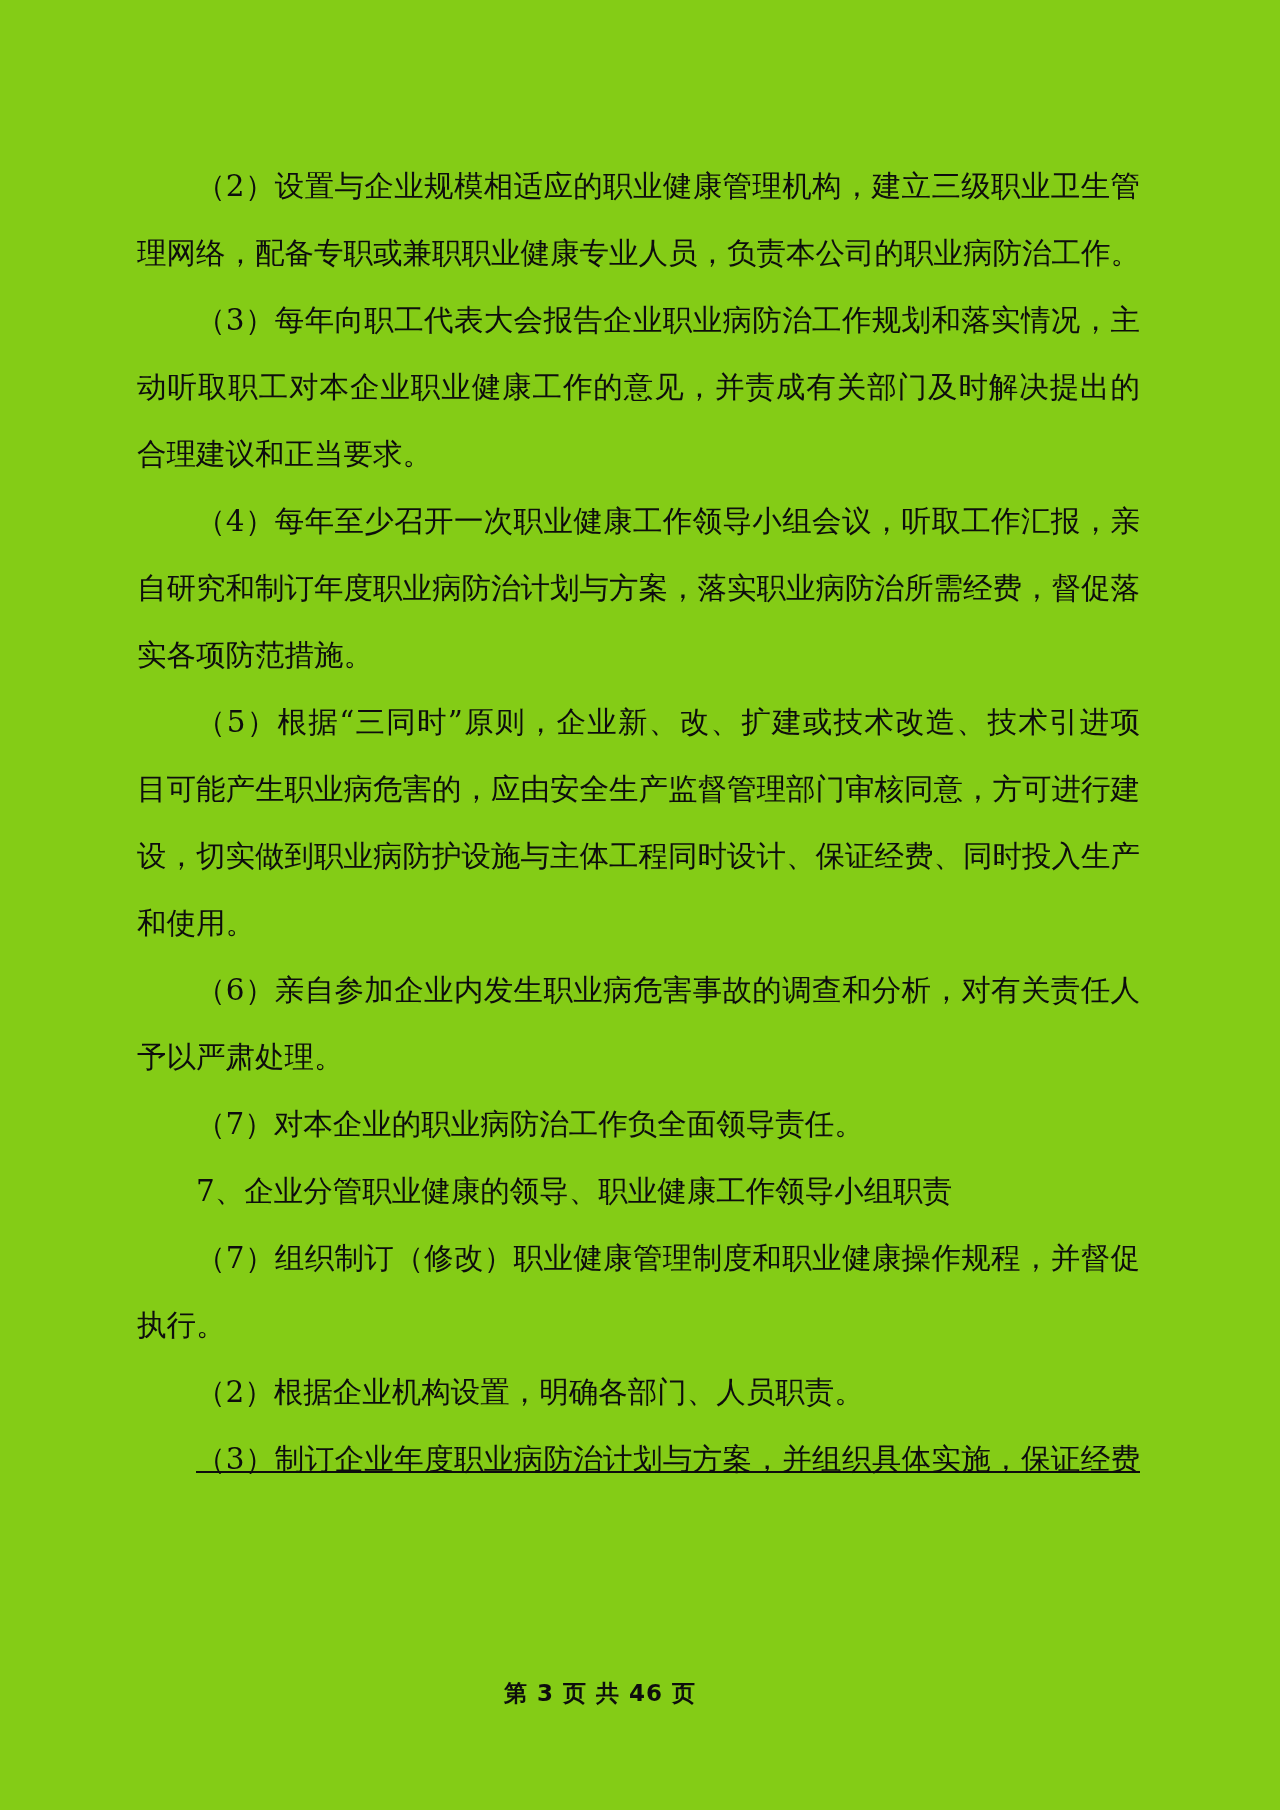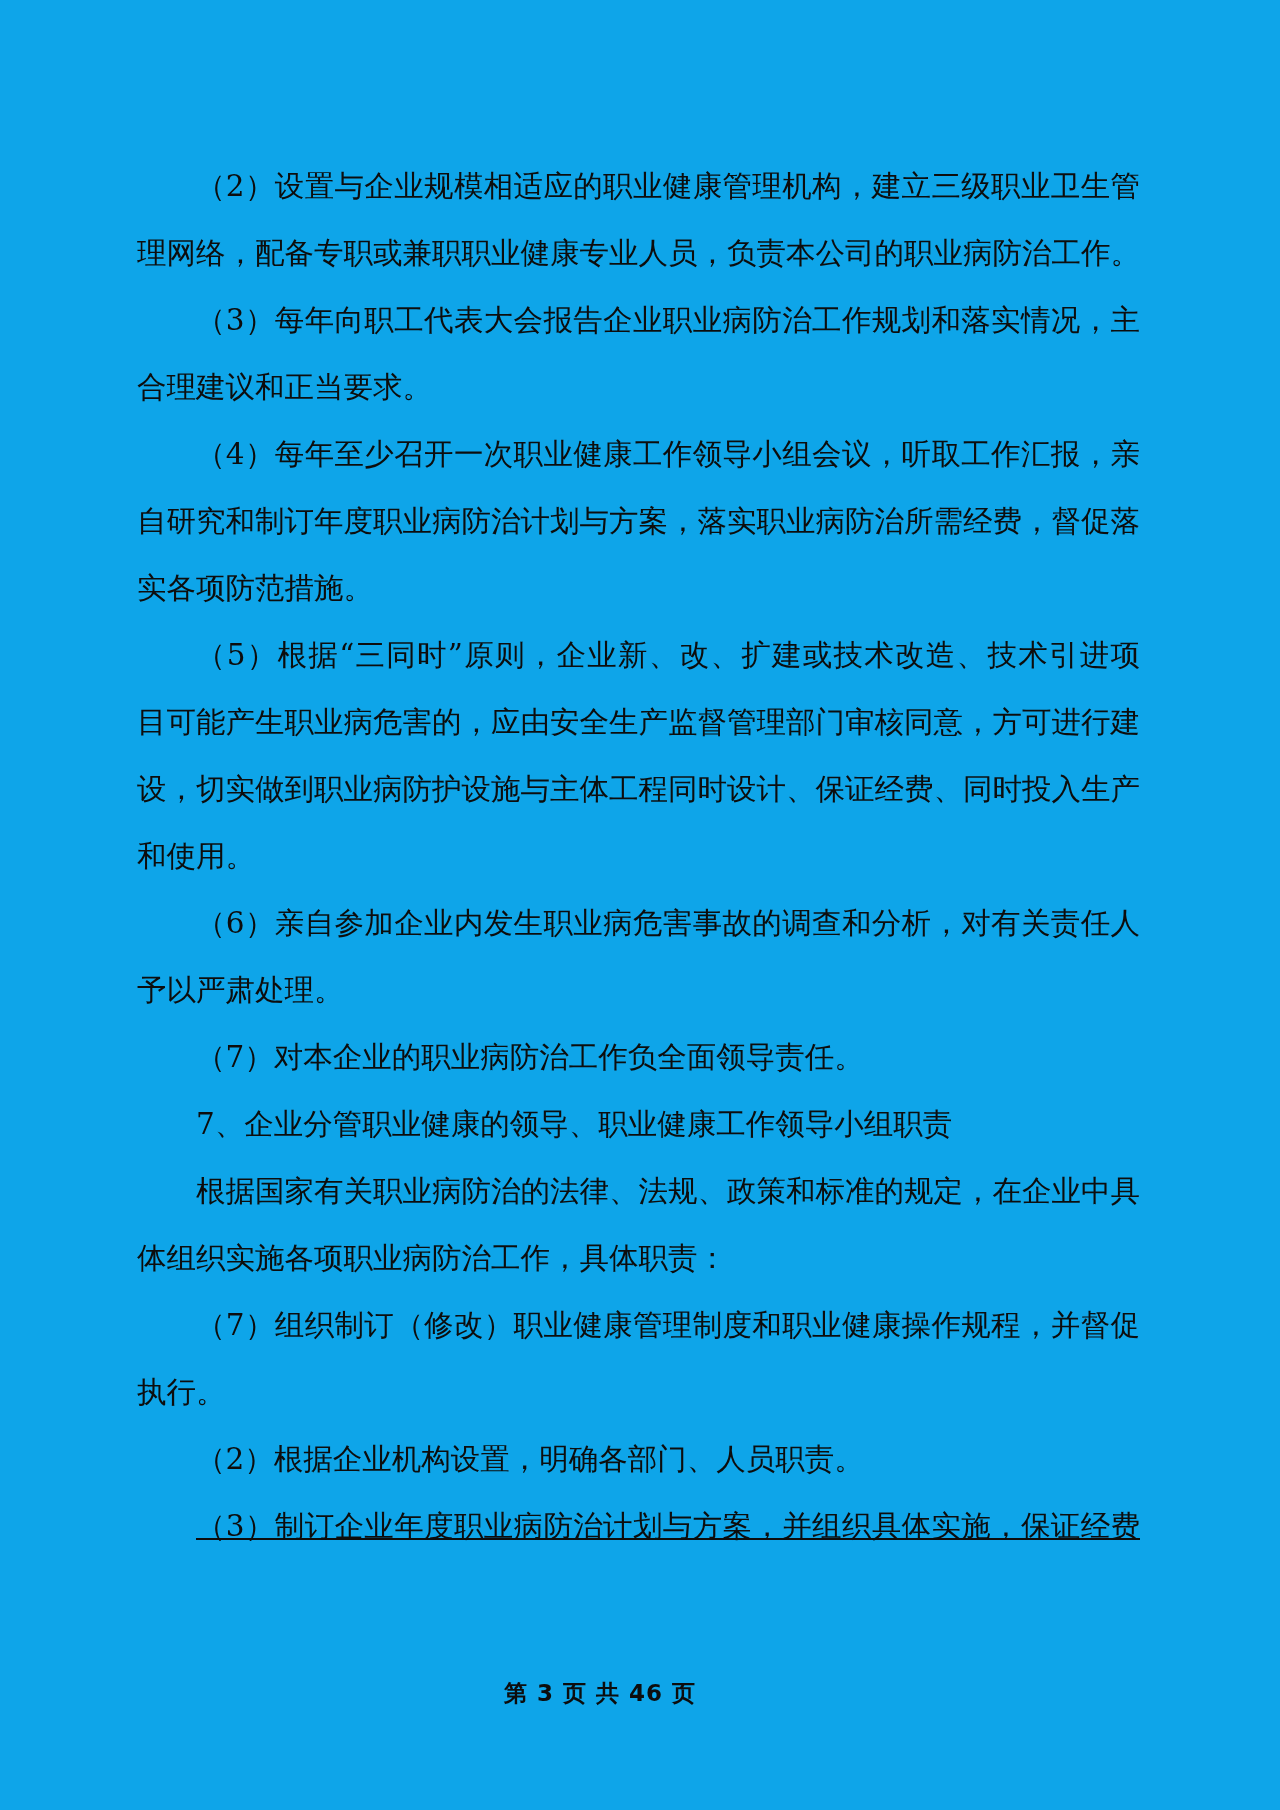--- a/index.html
+++ b/index.html
@@ -1,20 +1,20 @@
 <!DOCTYPE html>
 <html><head>
 <meta charset="utf-8">
 <style>
   html, body { margin: 0; padding: 0; background: #ffffff; }
   .page {
     position: relative;
     width: 1280px;
     height: 1810px;
-    background: #0ea5e9;
+    background: #84cc16;
     overflow: hidden;
     font-family: "DejaVu Serif", "Liberation Serif", serif;
     color: #0d0d0d;
   }
   .content {
     position: absolute;
     left: 137px;
     top: 153px;
     width: 1003px;
   }
@@ -61,20 +61,21 @@
 <div class="page">
   <div class="content">
 
     <p>
       <span class="ln">（2）设置与企业规模相适应的职业健康管理机构，建立三级职业卫生管</span>
       <span class="ln">理网络，配备专职或兼职职业健康专业人员，负责本公司的职业病防治工作。</span>
     </p>
 
     <p>
       <span class="ln">（3）每年向职工代表大会报告企业职业病防治工作规划和落实情况，主</span>
+      <span class="ln">动听取职工对本企业职业健康工作的意见，并责成有关部门及时解决提出的</span>
       <span class="ln">合理建议和正当要求。</span>
     </p>
 
     <p>
       <span class="ln">（4）每年至少召开一次职业健康工作领导小组会议，听取工作汇报，亲</span>
       <span class="ln">自研究和制订年度职业病防治计划与方案，落实职业病防治所需经费，督促落</span>
       <span class="ln">实各项防范措施。</span>
     </p>
 
     <p>
@@ -90,24 +91,20 @@
     </p>
 
     <p>
       <span class="ln">（7）对本企业的职业病防治工作负全面领导责任。</span>
     </p>
 
     <p>
       <span class="ln">7、企业分管职业健康的领导、职业健康工作领导小组职责</span>
     </p>
 
-    <p>
-      <span class="ln">根据国家有关职业病防治的法律、法规、政策和标准的规定，在企业中具</span>
-      <span class="ln">体组织实施各项职业病防治工作，具体职责：</span>
-    </p>
 
     <p>
       <span class="ln">（7）组织制订（修改）职业健康管理制度和职业健康操作规程，并督促</span>
       <span class="ln">执行。</span>
     </p>
 
     <p>
       <span class="ln">（2）根据企业机构设置，明确各部门、人员职责。</span>
     </p>
 

